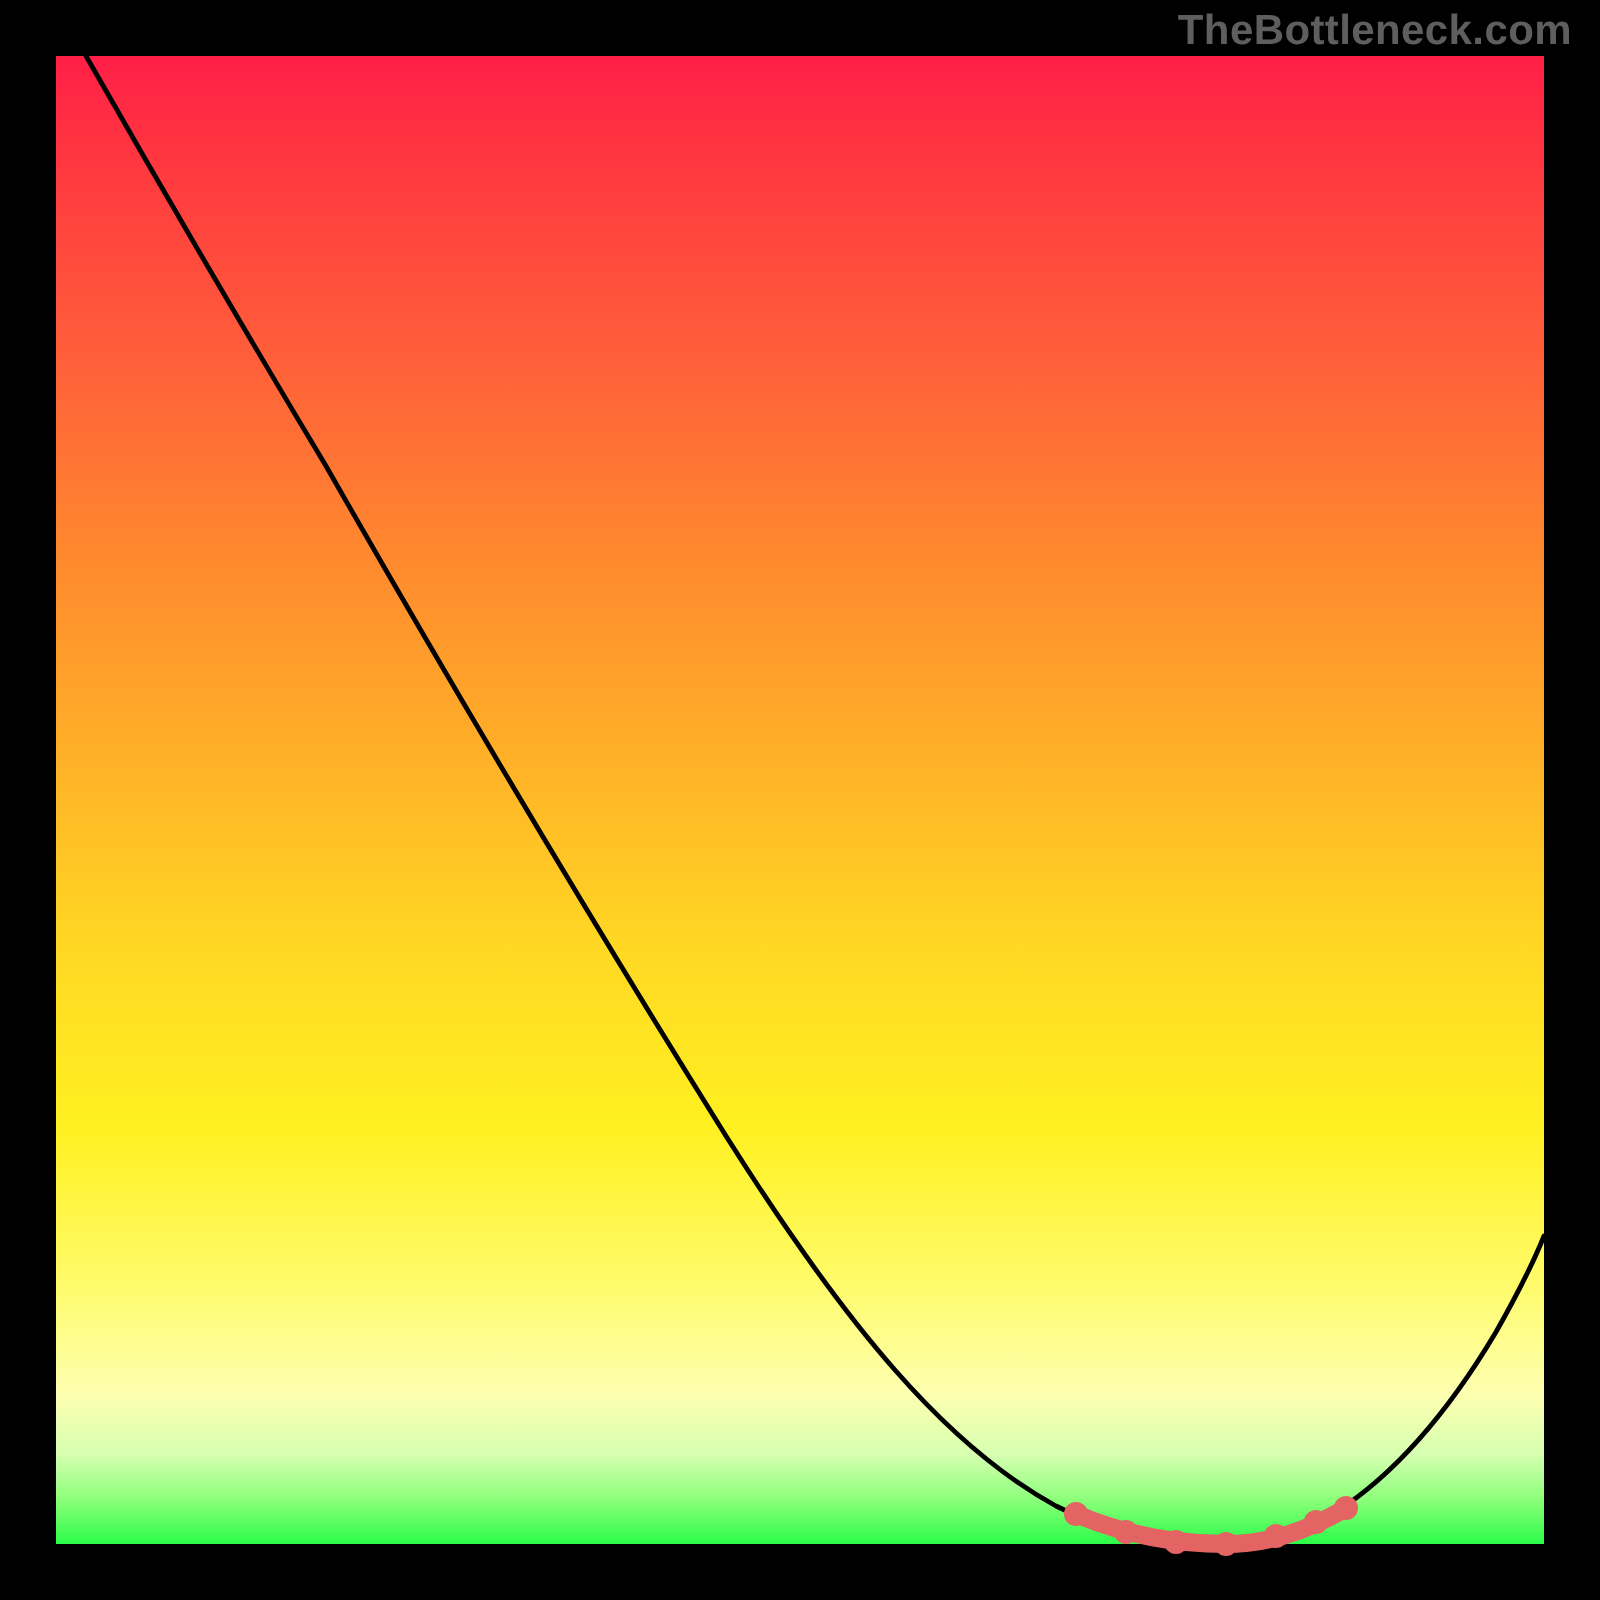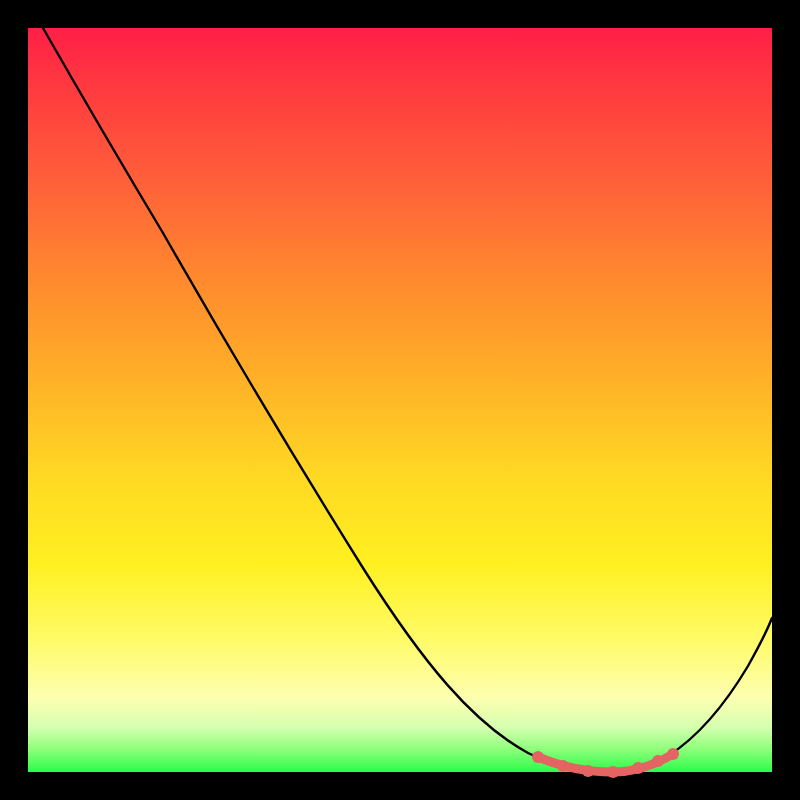--- a/index.html
+++ b/index.html
@@ -70,20 +70,21 @@
     stroke-linejoin: round;
   }
   .highlight-dot {
     fill: #e46363;
   }
 </style>
 </head>
 <body>
 
 <div class="frame">
+  <div class="watermark">TheBottleneck.com</div>
 
   <div class="plot">
     <svg class="curves" viewBox="0 0 744 744">
 
       <path class="black-curve" d="M 15 0
                C 55 70, 90 130, 135 205
                C 195 310, 260 420, 335 540
                C 395 635, 445 695, 500 725
                C 530 740, 555 744, 580 744
                C 605 744, 620 740, 640 728

